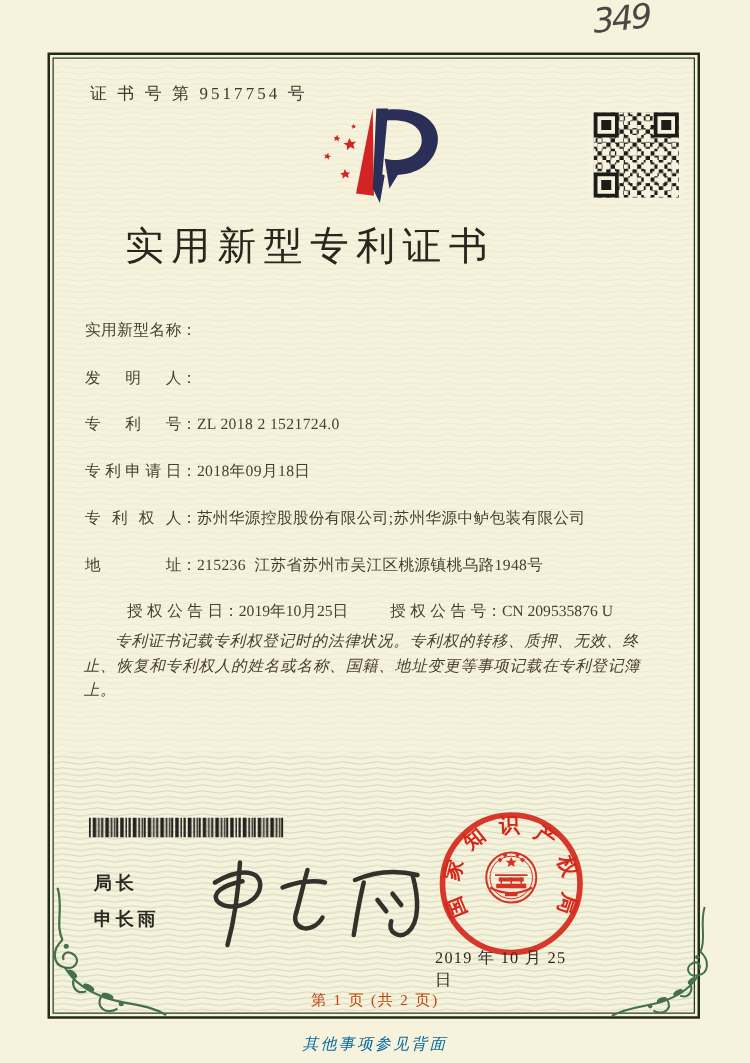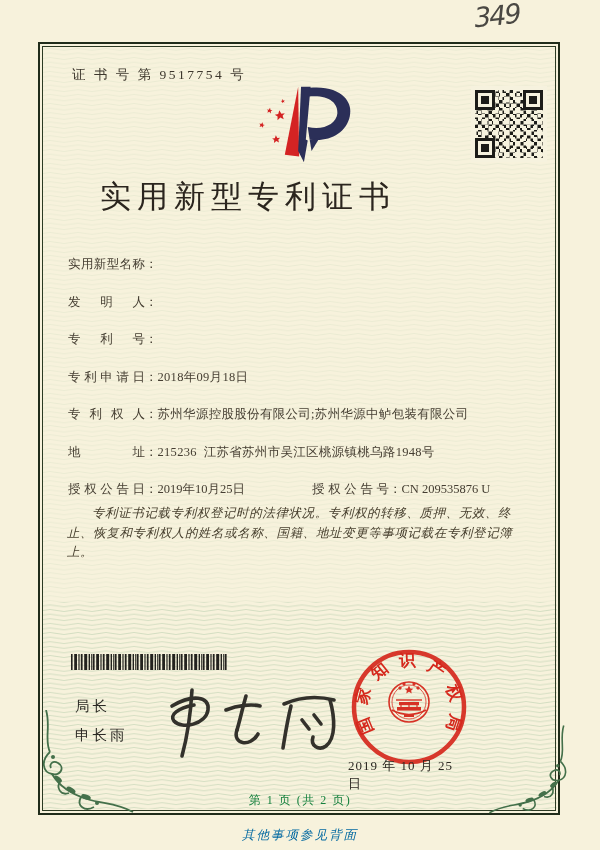--- a/index.html
+++ b/index.html
@@ -37,45 +37,45 @@
     font-size:31px;letter-spacing:6px;color:#2b251e;font-weight:400;
   }
   .fields{left:68px;top:254px;width:468px;font-size:12.5px;color:#453e32;}
   .row{display:flex;margin-bottom:17.5px;line-height:20px;}
   .lbl{
     display:inline-block;width:77px;text-align:justify;text-align-last:justify;
     flex:none;letter-spacing:0;
   }
   .colon{flex:none;}
   .val{flex:1;white-space:pre-wrap;letter-spacing:0.3px;}
-  .grant-cell{display:flex;width:244px;flex:none;}
+  .grant-cell{display:flex;width:244px;flex:none;justify-content:center;}
   .grant-cell2{display:flex;flex:1;}
   .notice{
     left:67px;top:504px;width:470px;font-size:12.5px;line-height:19.5px;
     color:#48402f;font-style:italic;letter-spacing:0.6px;
   }
   .notice p{margin:0;text-indent:2em;}
   .barcode{left:71px;top:654px;width:156px;height:16px;}
   .signer{
     font-family:"Liberation Sans","DejaVu Sans",sans-serif;
-    font-weight:400;font-size:14.5px;color:#2c2a25;letter-spacing:3px;
+    font-weight:700;font-size:14.5px;color:#2c2a25;letter-spacing:3px;
   }
   .signer-title{left:75px;top:697px;}
   .signer-name{left:75px;top:726px;}
   .signature{left:158px;top:684px;width:195px;height:88px;z-index:3;}
   .seal{left:348px;top:646px;width:122px;height:122px;z-index:2;}
   .seal-date{
     left:348px;top:757px;width:122px;
     font-size:13px;color:#2b2822;letter-spacing:1px;z-index:3;
   }
   .flourish-l{left:41px;top:710px;z-index:3;}
   .flourish-r{left:486px;top:724px;z-index:3;transform:scaleX(-1);}
   .page-num{
     left:0;top:792px;width:600px;text-align:center;font-size:12px;
-    color:#15803d;letter-spacing:1.5px;z-index:2;
+    color:#c2410c;letter-spacing:1.5px;z-index:2;
   }
   .back-note{
     left:0;top:827px;width:600px;text-align:center;font-size:12.5px;
     font-style:italic;color:#0369a1;letter-spacing:2px;
   }
 </style>
 </head>
 <body>
 
 <div class="abs hand-num">349</div>
@@ -149,20 +149,21 @@
     <span class="lbl">实用新型名称</span>
       <span class="colon">：</span>
   </div>
   <div class="row">
     <span class="lbl">发明人</span>
       <span class="colon">：</span>
   </div>
   <div class="row">
     <span class="lbl">专利号</span>
       <span class="colon">：</span>
+      <span class="val">ZL 2018 2 1521724.0</span>
   </div>
   <div class="row">
     <span class="lbl">专利申请日</span>
       <span class="colon">：</span>
       <span class="val">2018年09月18日</span>
   </div>
   <div class="row">
     <span class="lbl">专利权人</span>
       <span class="colon">：</span>
       <span class="val">苏州华源控股股份有限公司;苏州华源中鲈包装有限公司</span>

